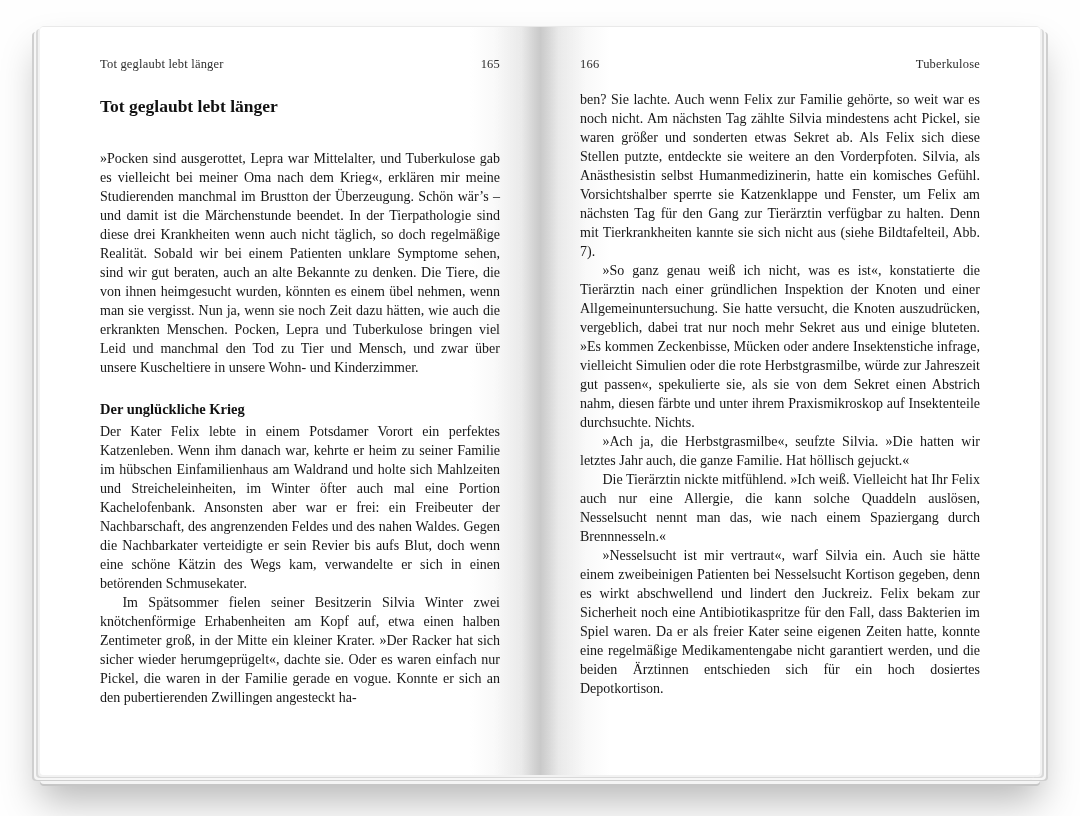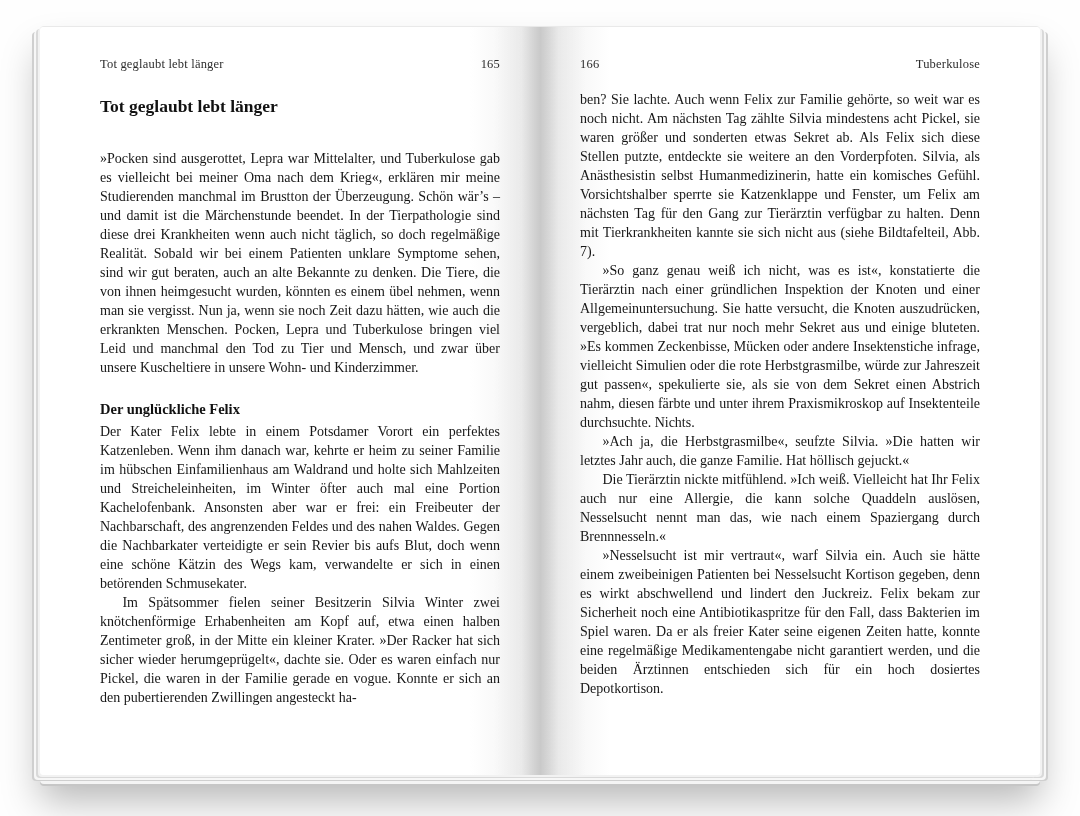--- a/index.html
+++ b/index.html
@@ -105,21 +105,21 @@
       <section class="page left">
         <header class="running-head">
           <span>Tot geglaubt lebt länger</span>
           <span>165</span>
         </header>
 
         <h1 class="chapter-title">Tot geglaubt lebt länger</h1>
 
         <p class="body">»Pocken sind ausgerottet, Lepra war Mittelalter, und Tuberkulose gab es vielleicht bei meiner Oma nach dem Krieg«, erklären mir meine Studierenden manchmal im Brustton der Überzeugung. Schön wär’s – und damit ist die Märchenstunde beendet. In der Tierpathologie sind diese drei Krankheiten wenn auch nicht täglich, so doch regelmäßige Realität. Sobald wir bei einem Patienten unklare Symptome sehen, sind wir gut beraten, auch an alte Bekannte zu denken. Die Tiere, die von ihnen heimgesucht wurden, könnten es einem übel nehmen, wenn man sie vergisst. Nun ja, wenn sie noch Zeit dazu hätten, wie auch die erkrankten Menschen. Pocken, Lepra und Tuberkulose bringen viel Leid und manchmal den Tod zu Tier und Mensch, und zwar über unsere Kuscheltiere in unsere Wohn- und Kinderzimmer.</p>
 
-        <h2 class="section-heading">Der unglückliche Felix</h2>
+        <h2 class="section-heading">Der unglückliche Krieg</h2>
 
         <p class="body">Der Kater Felix lebte in einem Potsdamer Vorort ein perfektes Katzenleben. Wenn ihm danach war, kehrte er heim zu seiner Familie im hübschen Einfamilienhaus am Waldrand und holte sich Mahlzeiten und Streicheleinheiten, im Winter öfter auch mal eine Portion Kachelofenbank. Ansonsten aber war er frei: ein Freibeuter der Nachbarschaft, des angrenzenden Feldes und des nahen Waldes. Gegen die Nachbarkater verteidigte er sein Revier bis aufs Blut, doch wenn eine schöne Kätzin des Wegs kam, verwandelte er sich in einen betörenden Schmusekater.</p>
 
         <p class="body indent">Im Spätsommer fielen seiner Besitzerin Silvia Winter zwei knötchenförmige Erhabenheiten am Kopf auf, etwa einen halben Zentimeter groß, in der Mitte ein kleiner Krater. »Der Racker hat sich sicher wieder herumgeprügelt«, dachte sie. Oder es waren einfach nur Pickel, die waren in der Familie gerade en vogue. Konnte er sich an den pubertierenden Zwillingen angesteckt ha-</p>
       </section>
 
       <section class="page right">
         <header class="running-head">
           <span>166</span>
           <span>Tuberkulose</span>

